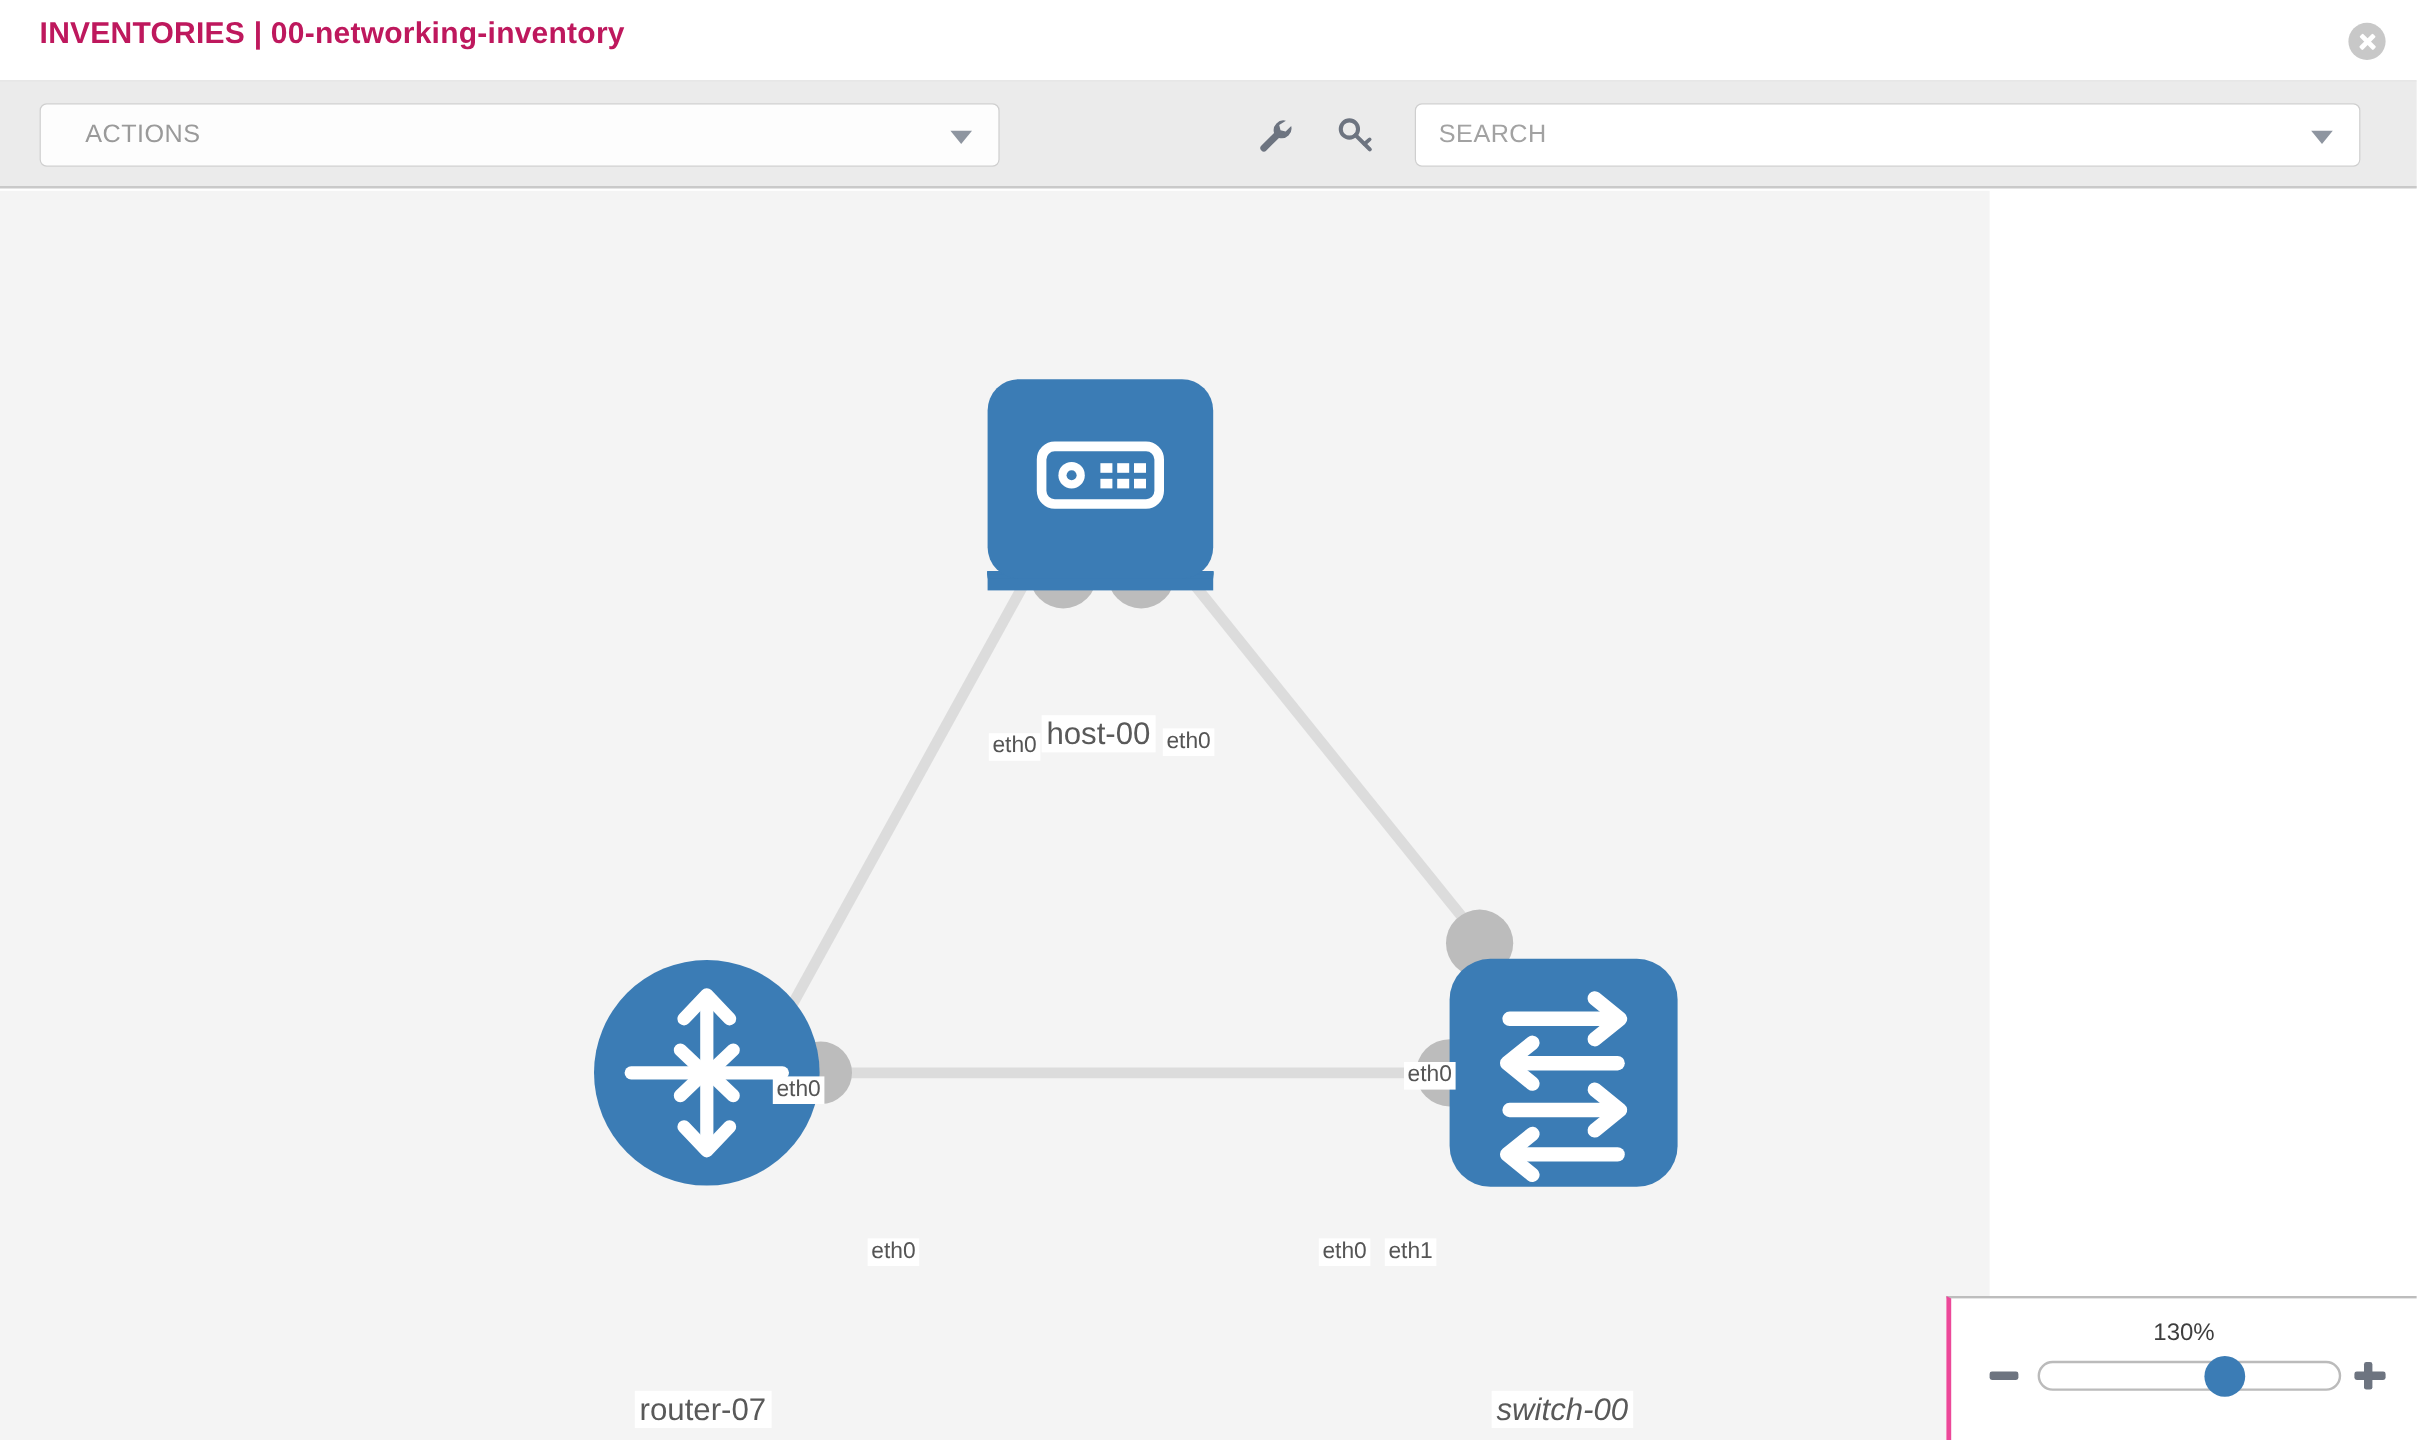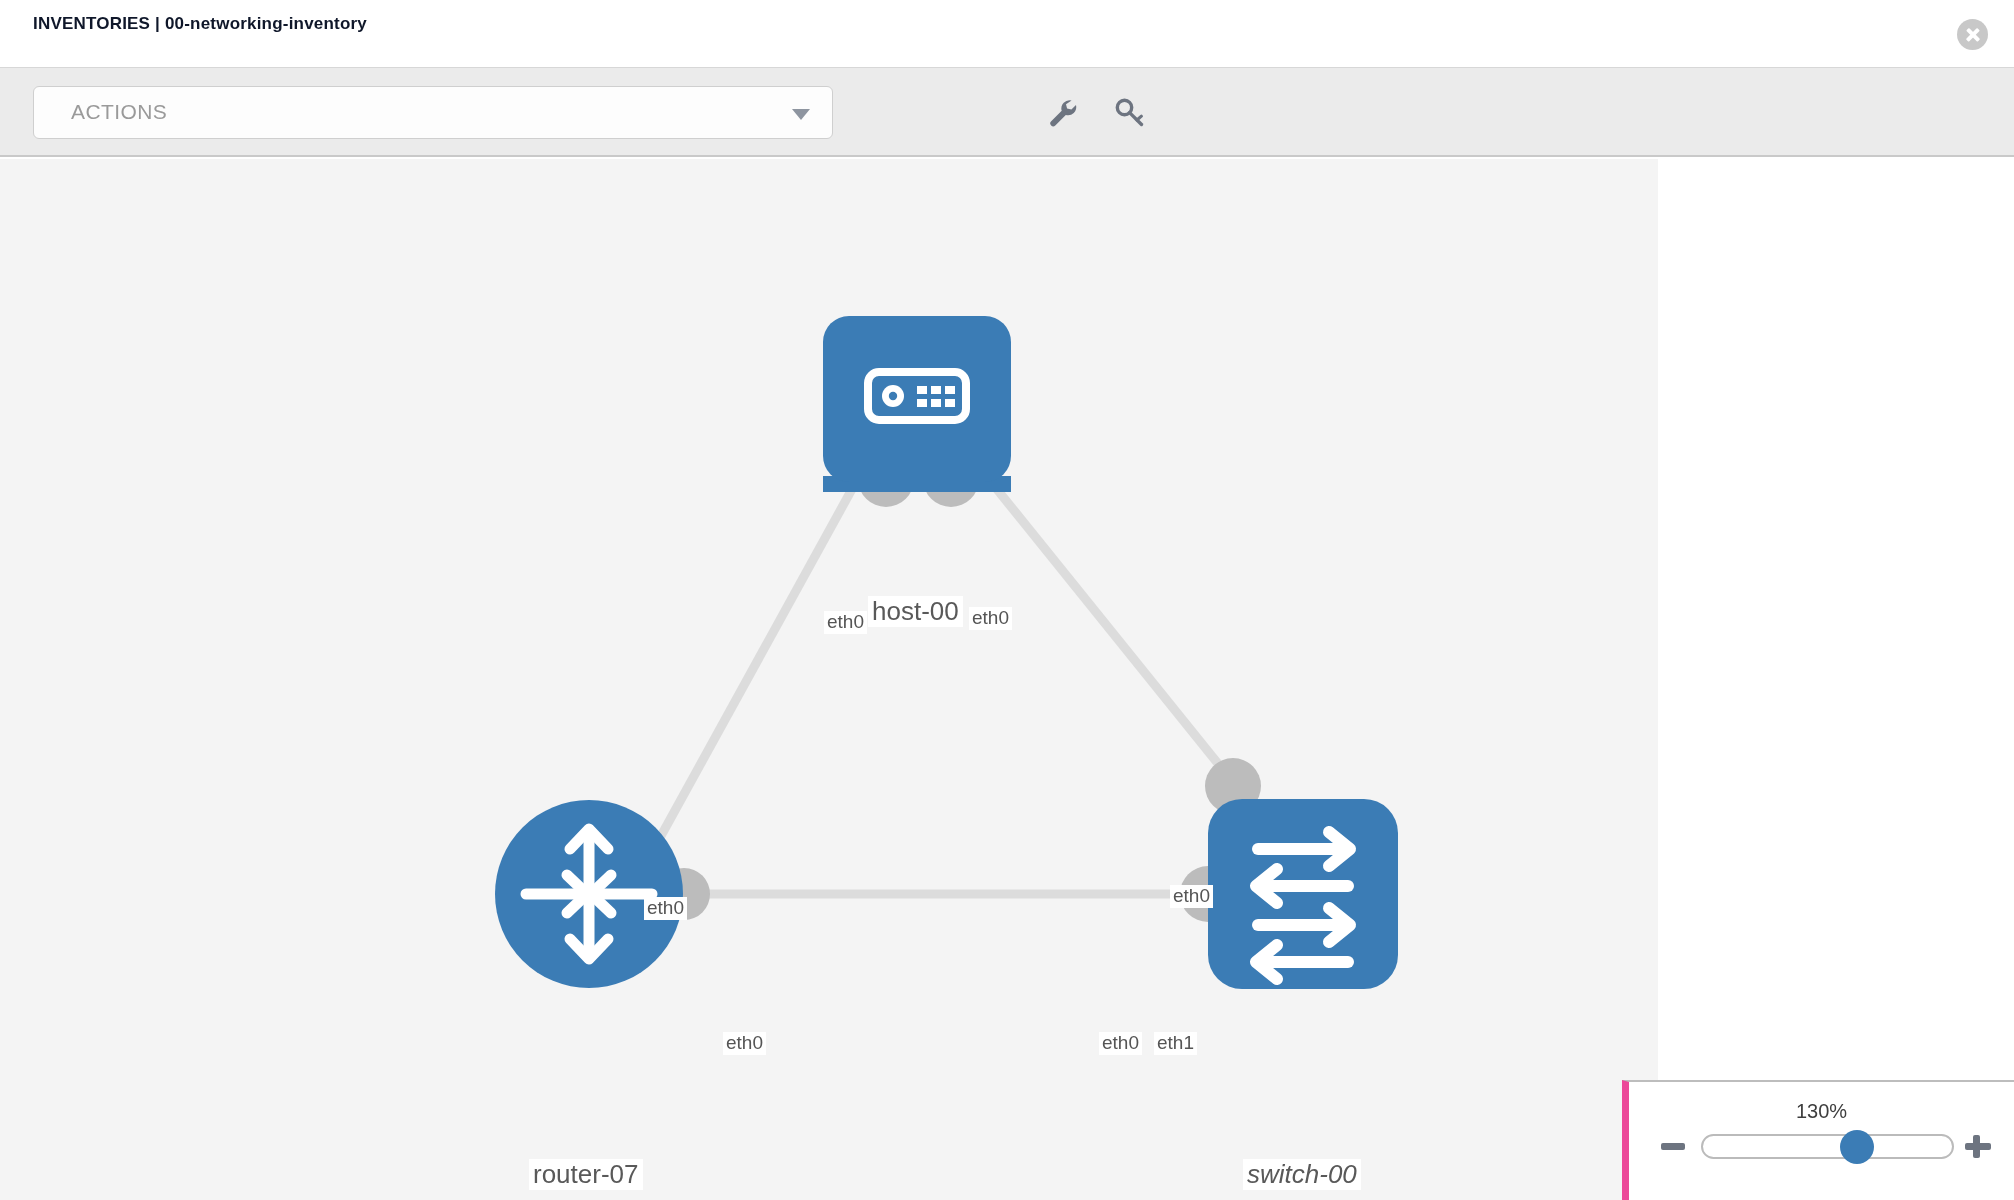--- a/index.html
+++ b/index.html
@@ -23,23 +23,23 @@
   .header {
     position: absolute;
     left: 0; top: 0;
     width: 2014px; height: 68px;
     background: #ffffff;
     border-bottom: 1px solid #d7d7d7;
   }
   .page-title {
     position: absolute;
     left: 33px; top: 14px;
-    font-size: 17px;
+    font-size: 25px;
     font-weight: bold;
-    color: #0f172a;
+    color: #be185d;
     letter-spacing: 0.2px;
     white-space: nowrap;
   }
   .close-btn {
     position: absolute;
     right: 26px; top: 19px;
     width: 31px; height: 31px;
     border-radius: 50%;
     background: #c8c8c8;
     cursor: pointer;
@@ -150,21 +150,21 @@
     color: #555555;
   }
 
   
   .zoom-panel {
     position: absolute;
     left: 1622px; top: 1080px;
     width: 392px; height: 120px;
     background: #ffffff;
     border-top: 2px solid #bdbdbd;
-    border-left: 7px solid #ec4899;
+    border-left: 4px solid #ec4899;
   }
   .zoom-value {
     position: absolute;
     left: 0; right: 0; top: 18px;
     text-align: center;
     font-size: 20px;
     color: #3e3e3e;
   }
   .zoom-minus, .zoom-plus {
     position: absolute;
@@ -235,20 +235,24 @@
     </div>
 
     <div class="tool-icon key">
       <svg width="34" height="34" viewBox="0 0 34 34" aria-hidden="true">
         <circle cx="11.5" cy="11.5" r="7.2" fill="none" stroke="#6d7480" stroke-width="3.4"></circle>
         <path d="M16.6 16.6 L28.5 28.5" stroke="#6d7480" stroke-width="3.4" stroke-linecap="round"></path>
         <path d="M24.0 24.0 L28.4 20.2" stroke="#6d7480" stroke-width="3.1" stroke-linecap="round"></path>
       </svg>
     </div>
 
+    <div class="search-box">
+      <span class="sb-placeholder">SEARCH</span>
+      <span class="caret"></span>
+    </div>
   </div>
 
   <div class="canvas">
 
     <svg class="topology-svg" viewBox="0 0 2014 1041">
 
       <g>
         <line x1="884" y1="272" x2="640" y2="715" stroke="#dcdcdc" stroke-width="9"></line>
         <line x1="950" y1="272" x2="1232" y2="622" stroke="#dcdcdc" stroke-width="9"></line>
         <line x1="684" y1="735" x2="1210" y2="735" stroke="#dcdcdc" stroke-width="9"></line>

